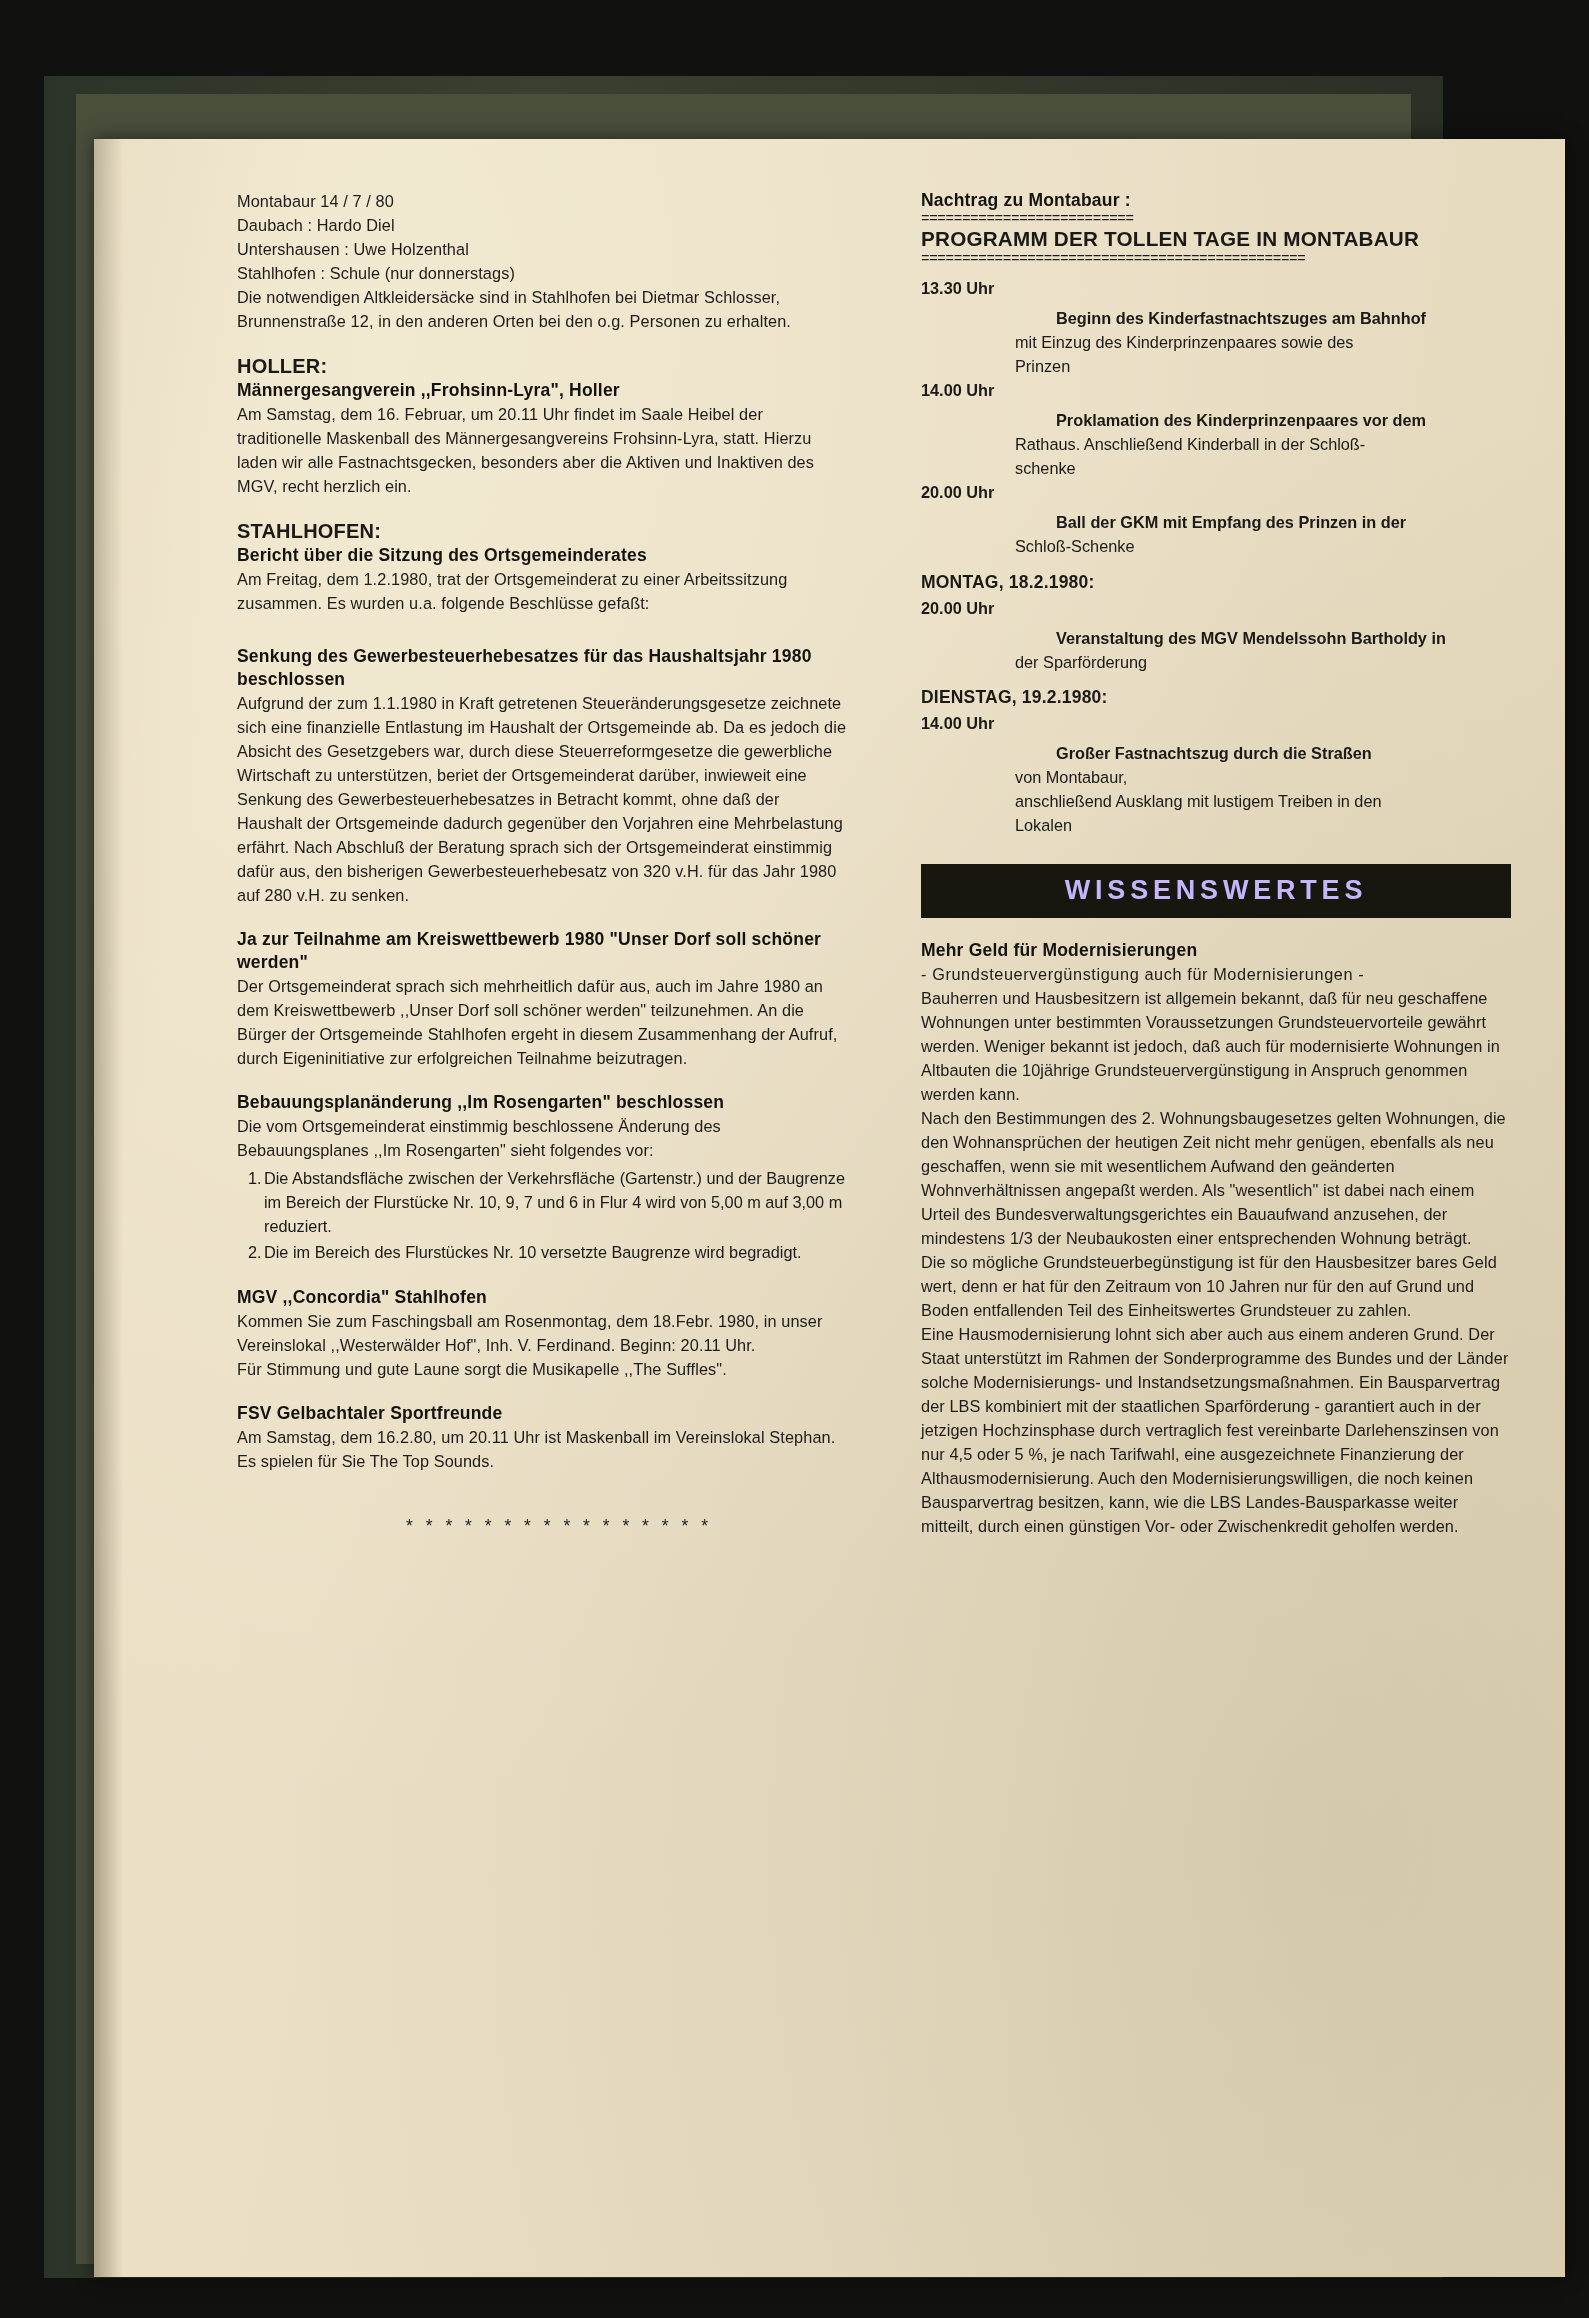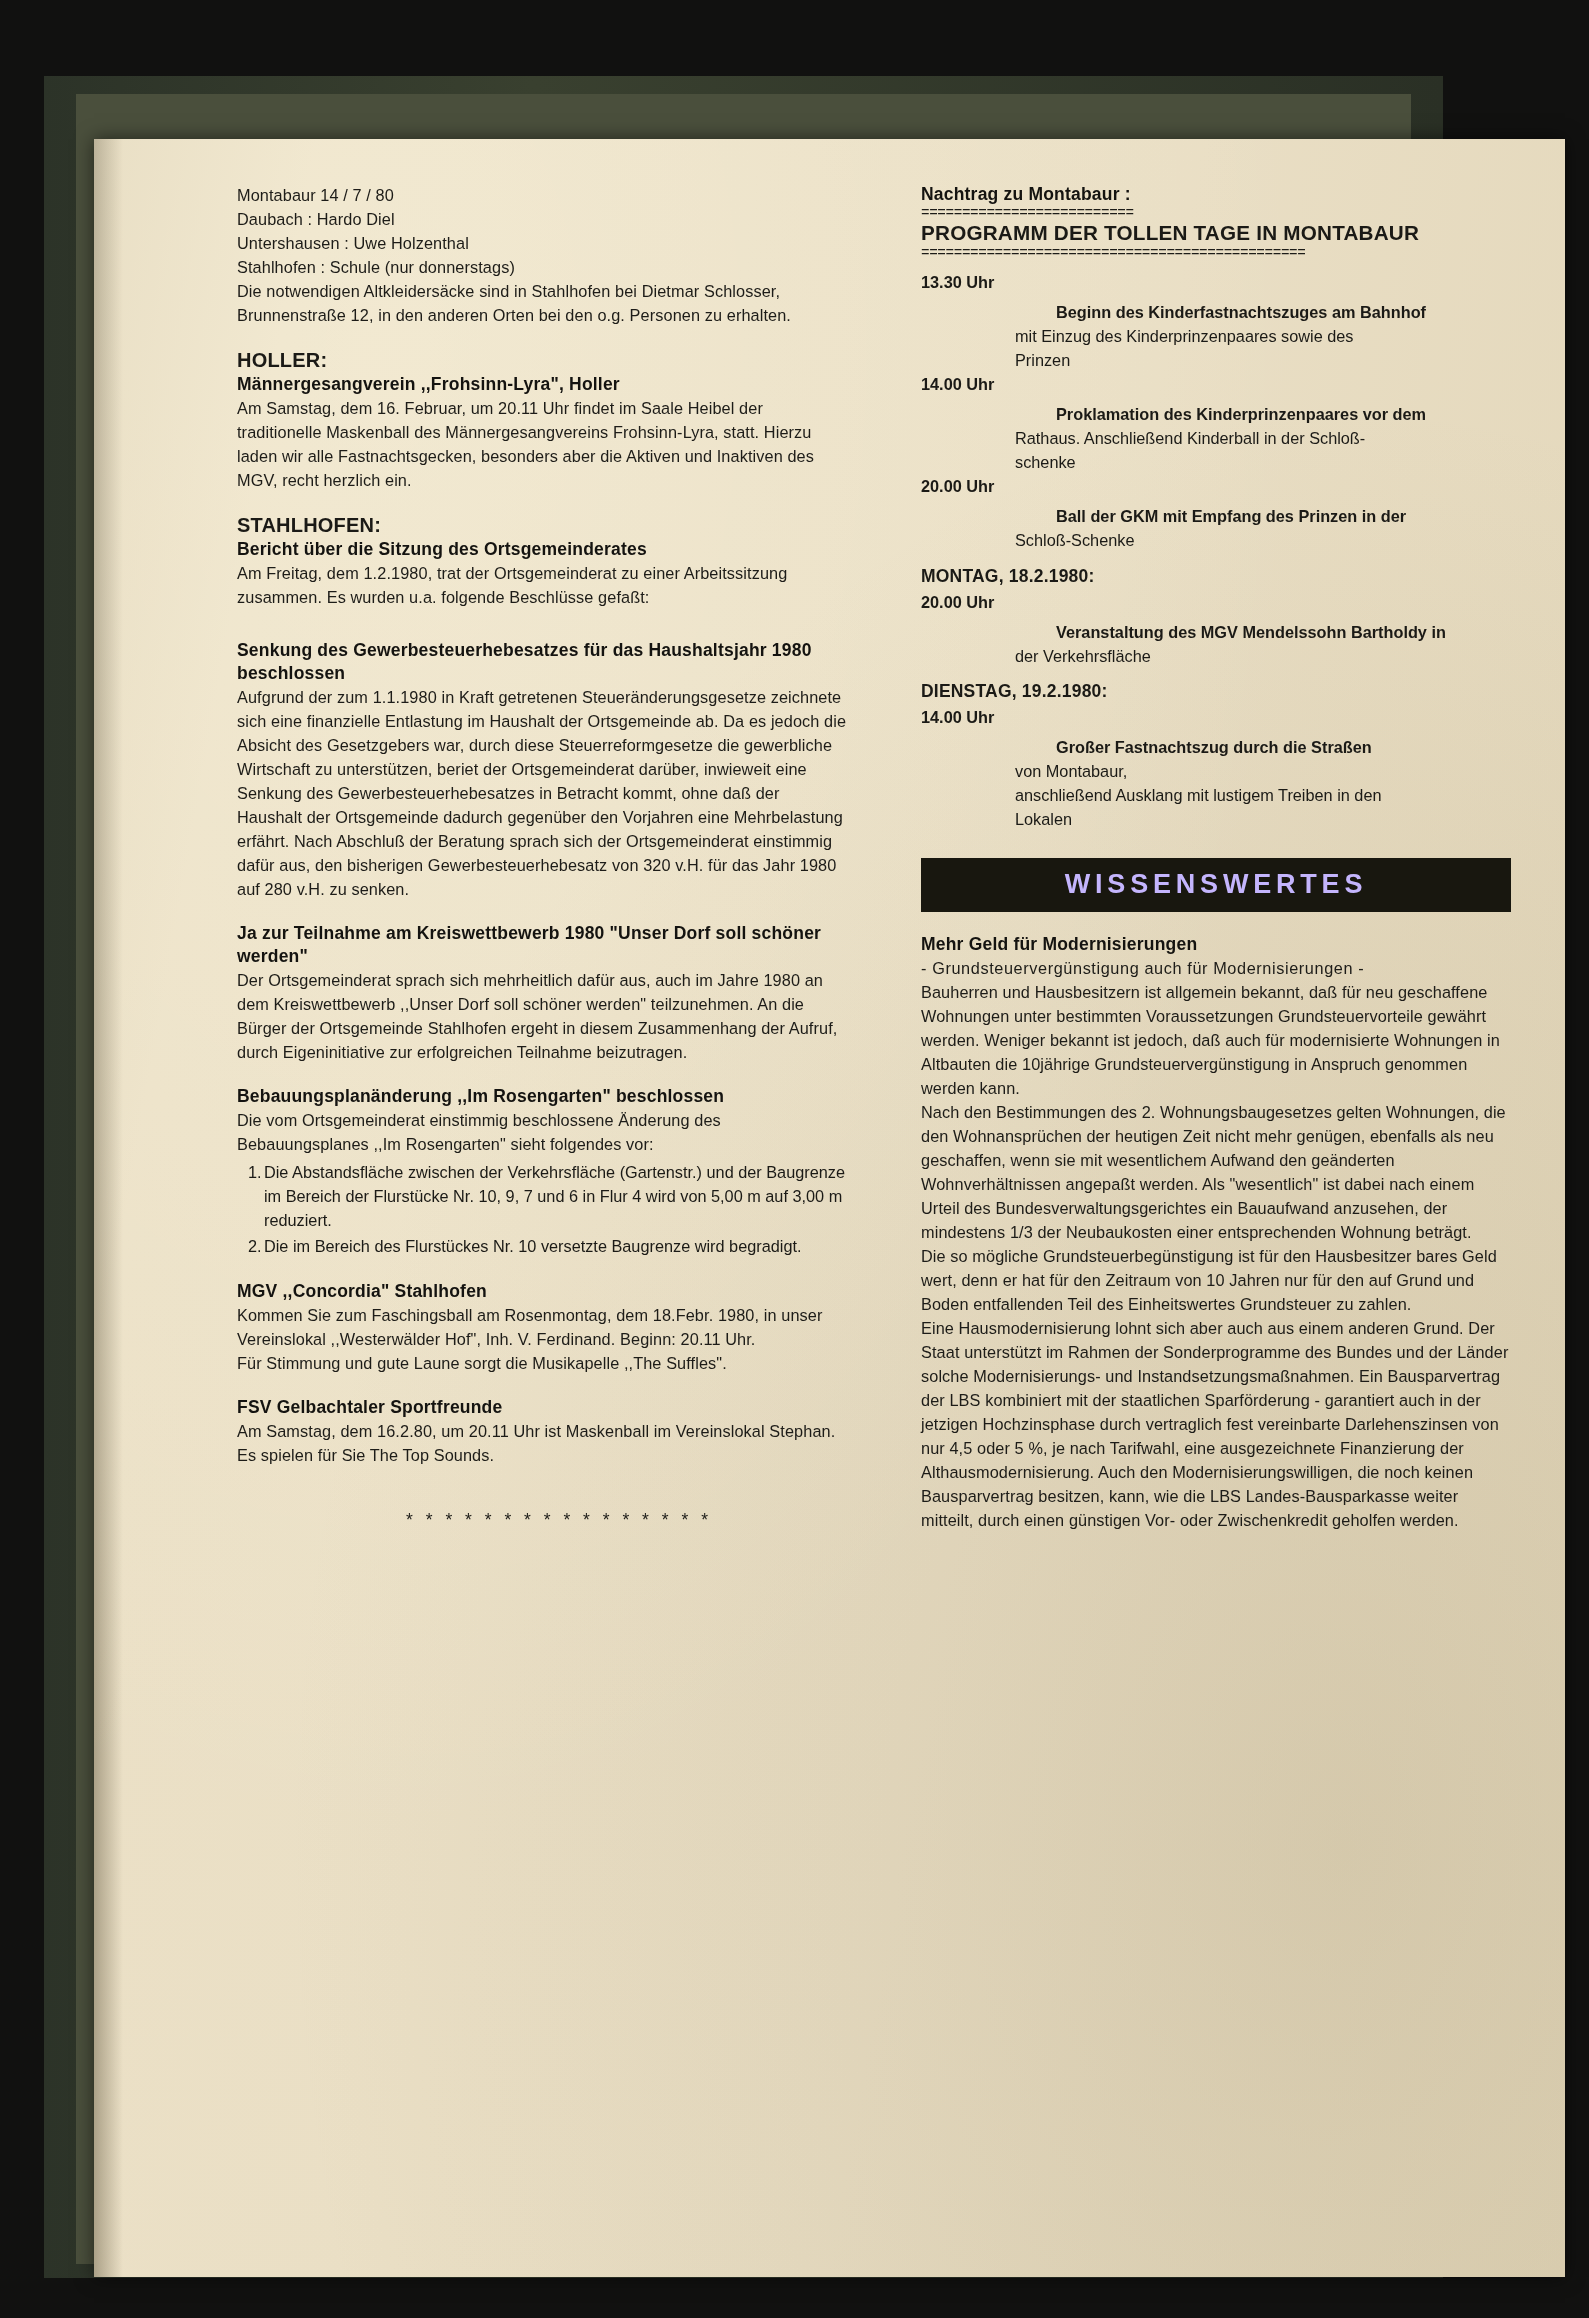--- a/index.html
+++ b/index.html
@@ -69,21 +69,21 @@
 
   
   .cols {
     position: absolute;
     left: 143px;
     top: 32px;
     width: 1272px;
   }
   .col {
     position: absolute;
-    top: 12px;
+    top: 18px;
     color: #1b1a16;
   }
   .col-left { left: 0; width: 612px; }
   .col-right { left: 684px; width: 588px; }
 
   .body-text {
     font-size: 16.3px;
     line-height: 24px;
     letter-spacing: 0.1px;
     color: #1d1c18;
@@ -278,21 +278,21 @@
       </div>
       <div class="prog-cont">Schloß-Schenke</div>
 
       <div class="gap-s"></div>
 
       <div class="prog-day">MONTAG,  18.2.1980:</div>
       <div class="prog-row">
         <span class="prog-time">20.00 Uhr</span>
         <span class="prog-desc">Veranstaltung des MGV Mendelssohn Bartholdy in</span>
       </div>
-      <div class="prog-cont">der Verkehrsfläche</div>
+      <div class="prog-cont">der Sparförderung</div>
 
       <div class="gap-s"></div>
 
       <div class="prog-day">DIENSTAG,  19.2.1980:</div>
       <div class="prog-row">
         <span class="prog-time">14.00 Uhr</span>
         <span class="prog-desc">Großer Fastnachtszug durch die Straßen</span>
       </div>
       <div class="prog-cont">von Montabaur,</div>
       <div class="prog-cont">anschließend Ausklang mit lustigem Treiben in den</div>

